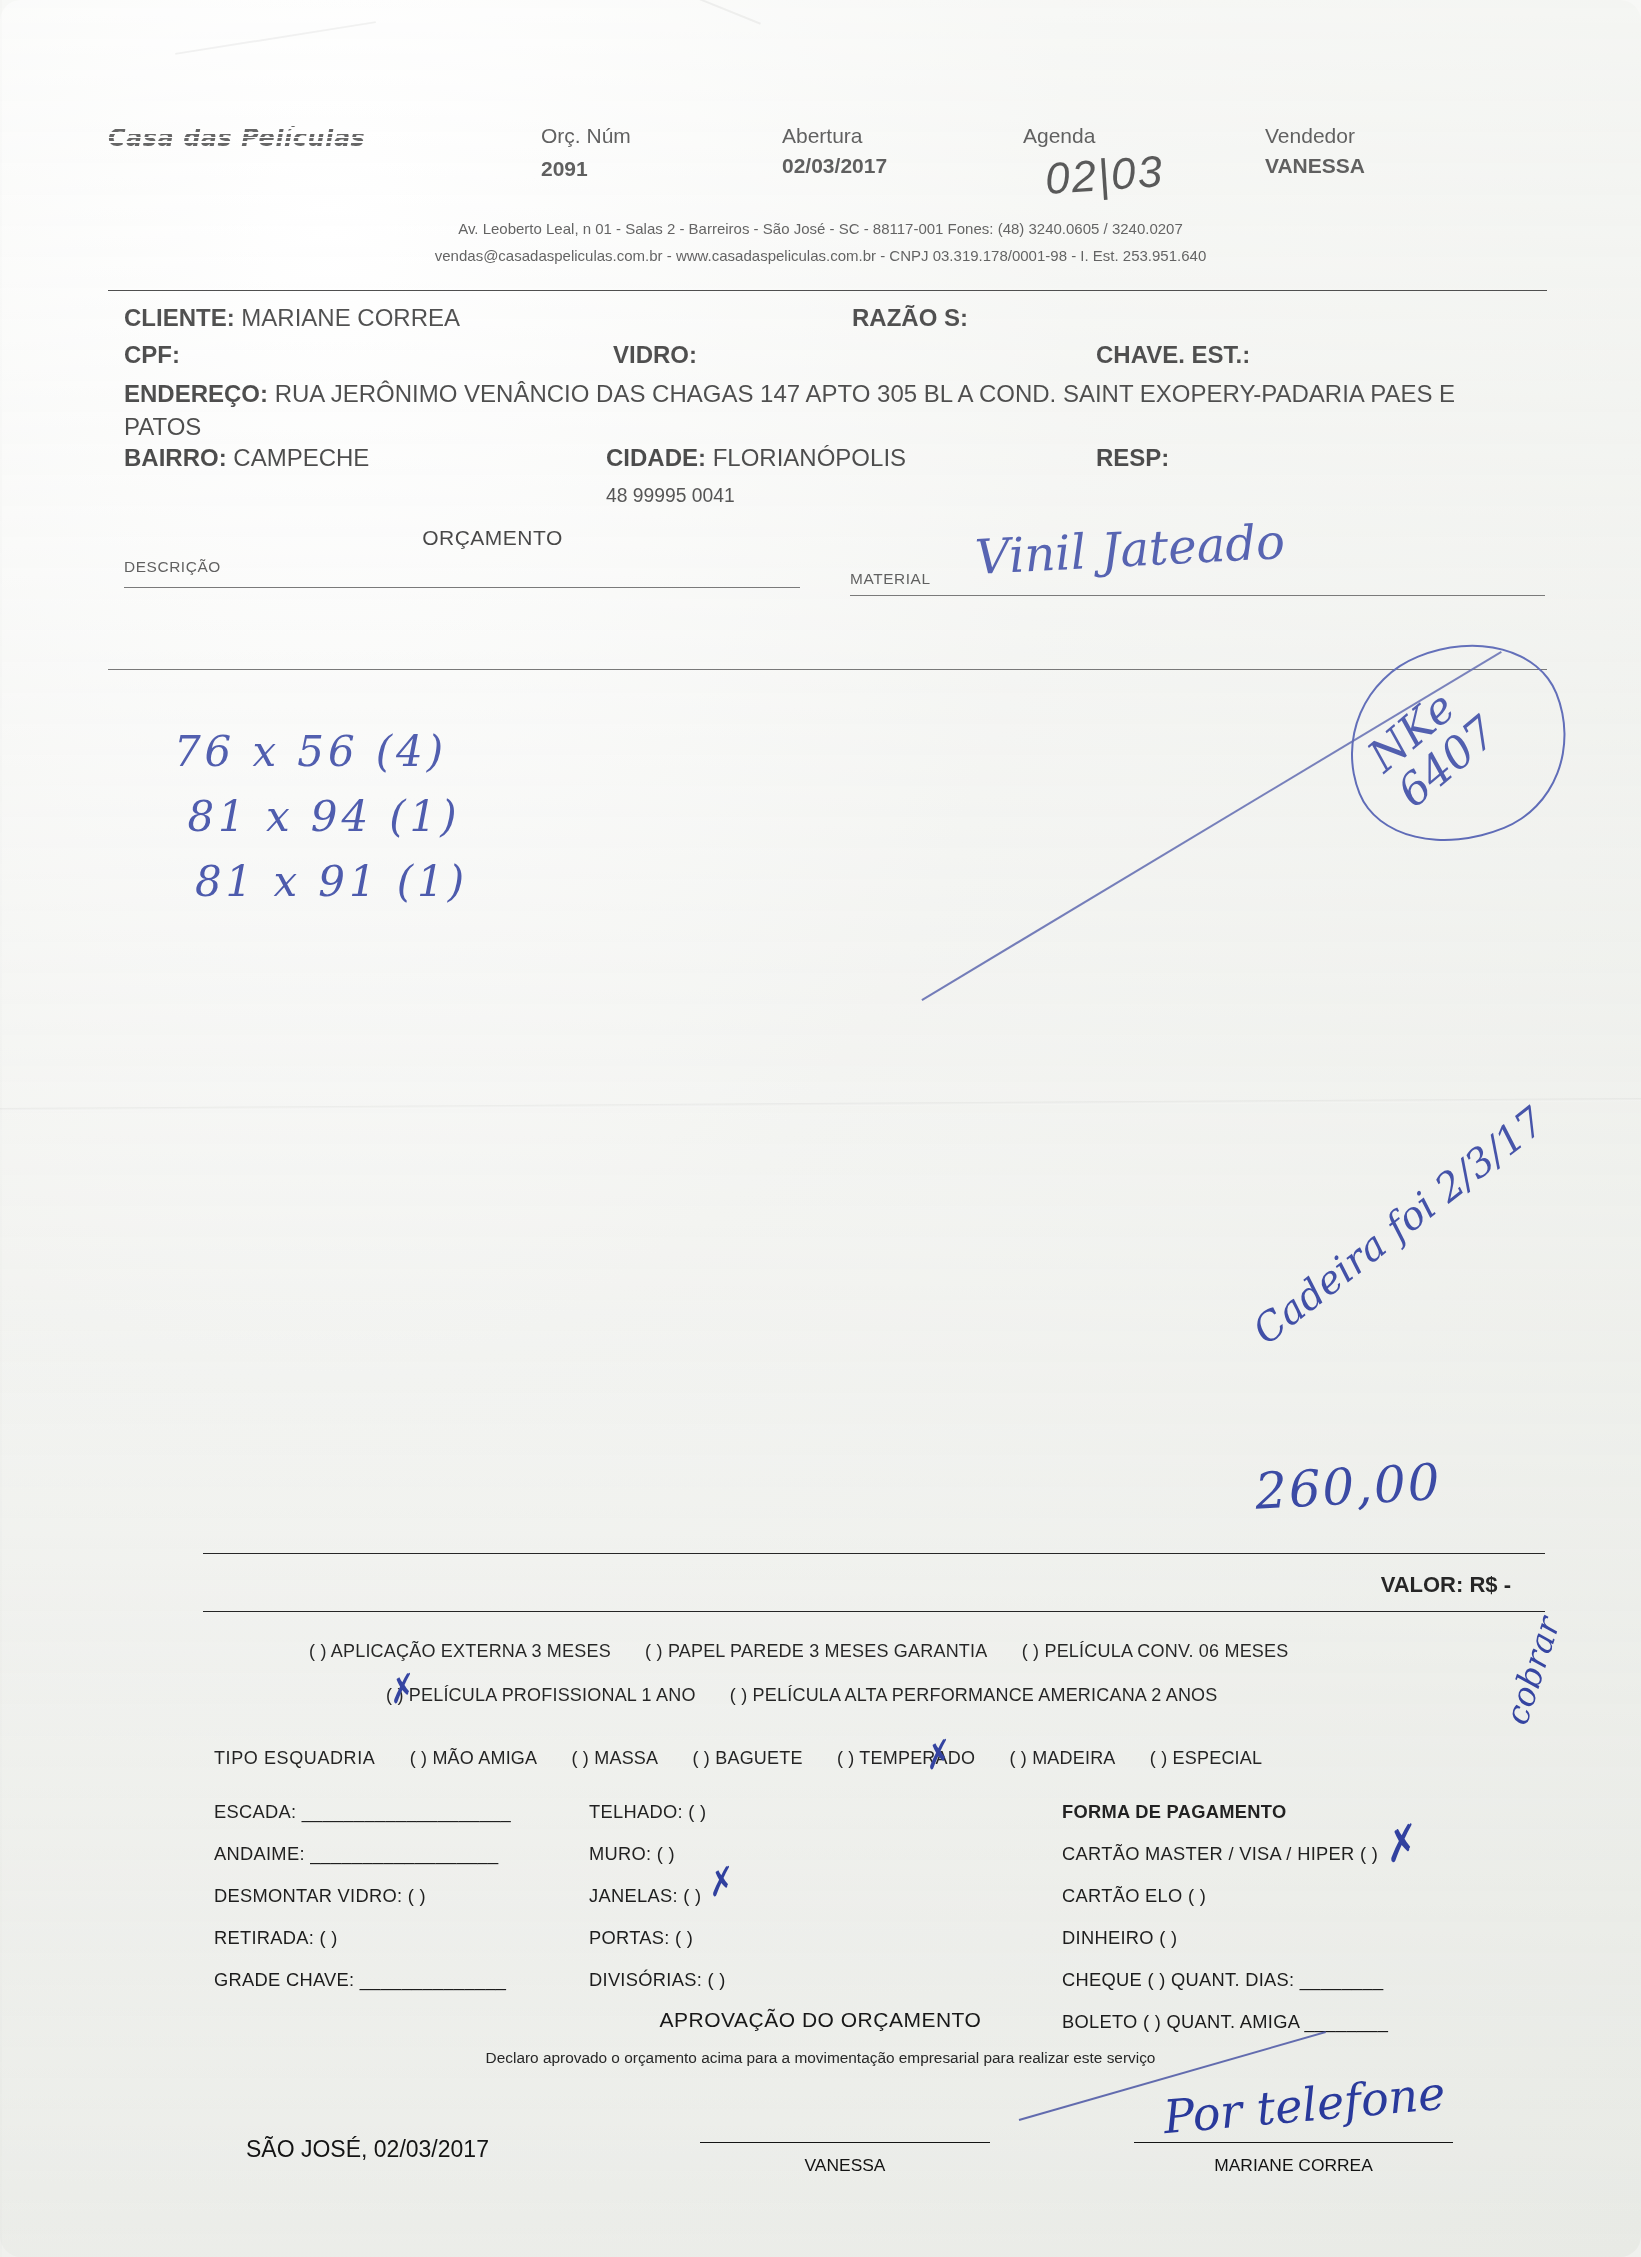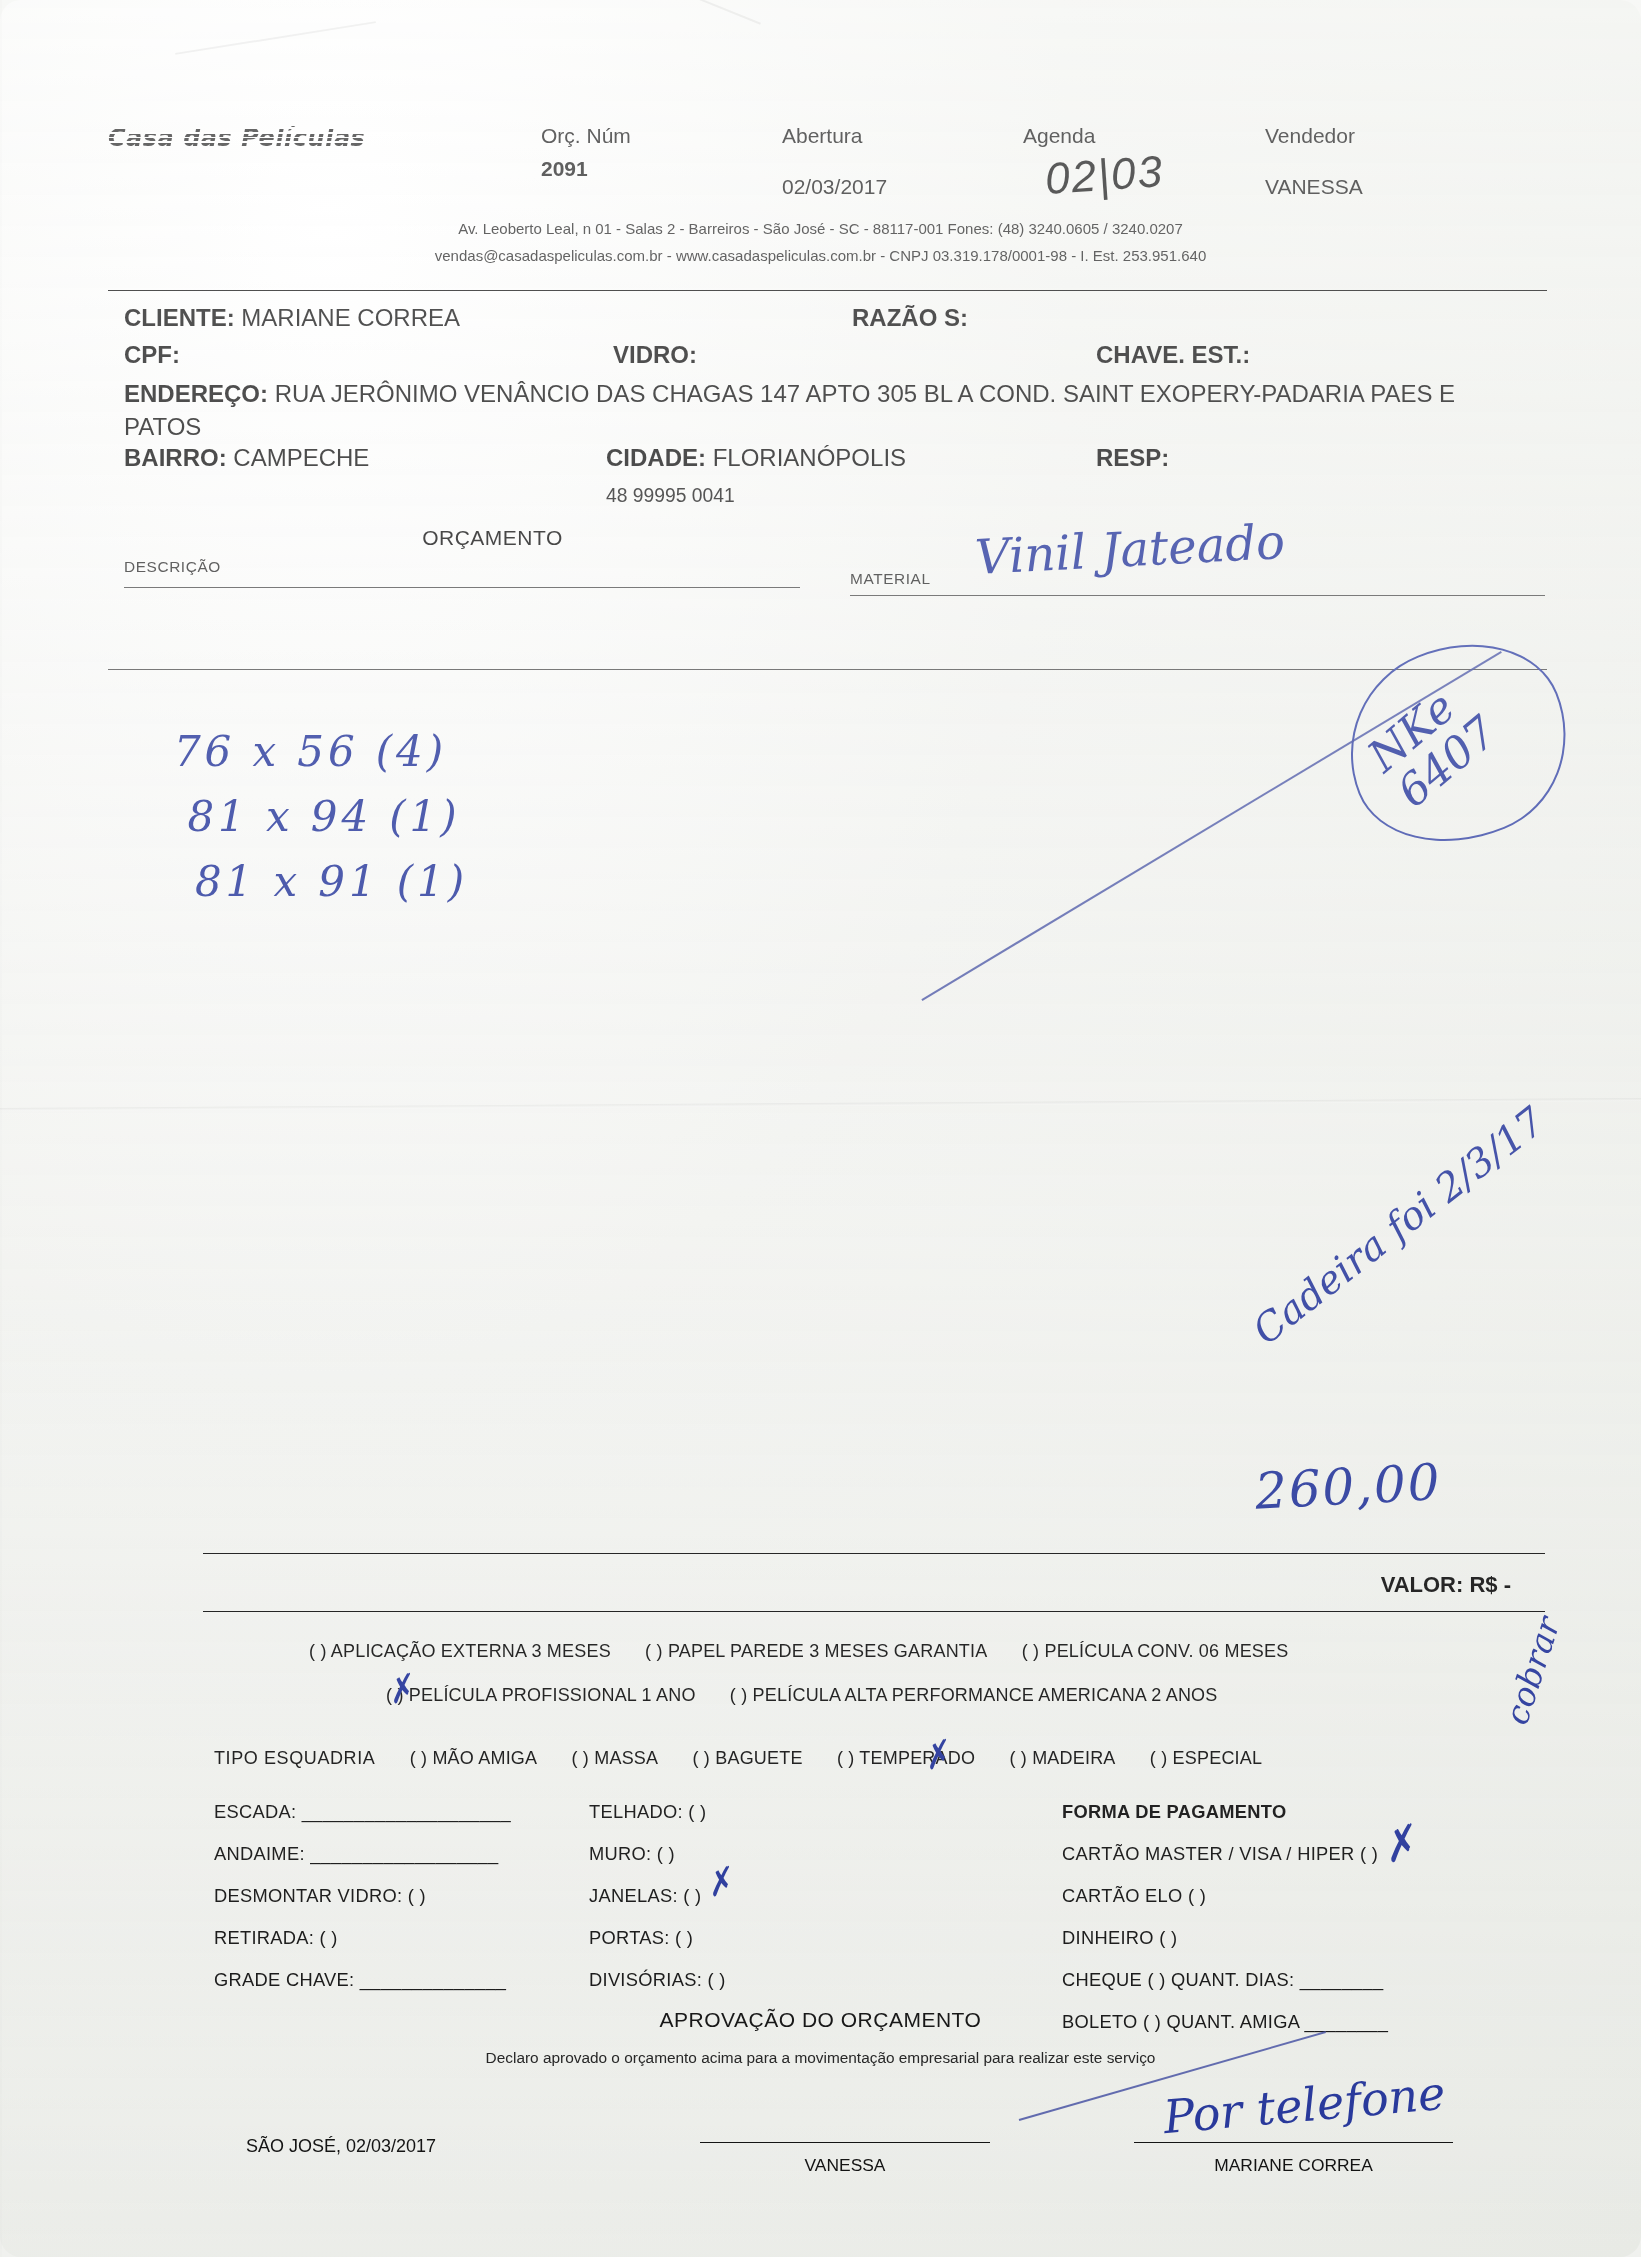--- a/index.html
+++ b/index.html
@@ -40,21 +40,21 @@
     font-family:"DejaVu Sans", sans-serif;
     font-weight:bold;font-style:italic;font-size:24px;
     letter-spacing:0.5px;color:#2b2b2b;
     background:repeating-linear-gradient(180deg,#2b2b2b 0 2.9px, #ffffff 2.9px 4.8px);
     -webkit-background-clip:text;background-clip:text;color:transparent;
     text-shadow:none;
   }
   .hdrcol{position:absolute;text-align:left;font-size:21px;color:#222;}
   .hdrcol .lbl{font-weight:normal;}
   .hdrcol .val{font-weight:bold;margin-top:8.7px;}
-  .hdrcol .valn{font-weight:normal;margin-top:27px;}
+  .hdrcol .valn{font-weight:bold;margin-top:6px;}
   .hand-agenda{
     position:absolute;left:1045px;top:150px;
     font-size:44px;transform:rotate(-4deg);
     font-style:italic;letter-spacing:1.9px;
   }
 
   .addr{
     position:absolute;left:0;width:1641px;text-align:center;
     font-size:15px;color:#2a2a2a;
   }
@@ -145,21 +145,21 @@
   .blk{position:absolute;font-size:18.3px;color:#141414;line-height:42px;letter-spacing:0.3px;}
   .blk .line{white-space:nowrap;}
   .blk b{font-weight:bold;}
 
   .ctr{position:absolute;width:1641px;left:0;text-align:center;}
   .aprov{font-size:21px;letter-spacing:0.5px;color:#111;}
   .declaro{font-size:15.4px;color:#222;}
 
   .sig-line{position:absolute;border-top:1.5px solid #111;}
   .sig-name{position:absolute;font-size:17.4px;color:#111;text-align:center;}
-  .cityline{position:absolute;font-size:18px;color:#111;}
+  .cityline{position:absolute;font-size:23px;color:#111;}
 </style>
 </head>
 <body>
 
 <div class="page">
 
   <div class="fold f1"></div>
   <div class="crease" style="left:174px;top:37px;width:203px;height:1.9px;transform:rotate(-9deg);"></div>
   <div class="crease" style="left:695px;top:9.7px;width:68px;height:1.9px;transform:rotate(22deg);"></div>
 

